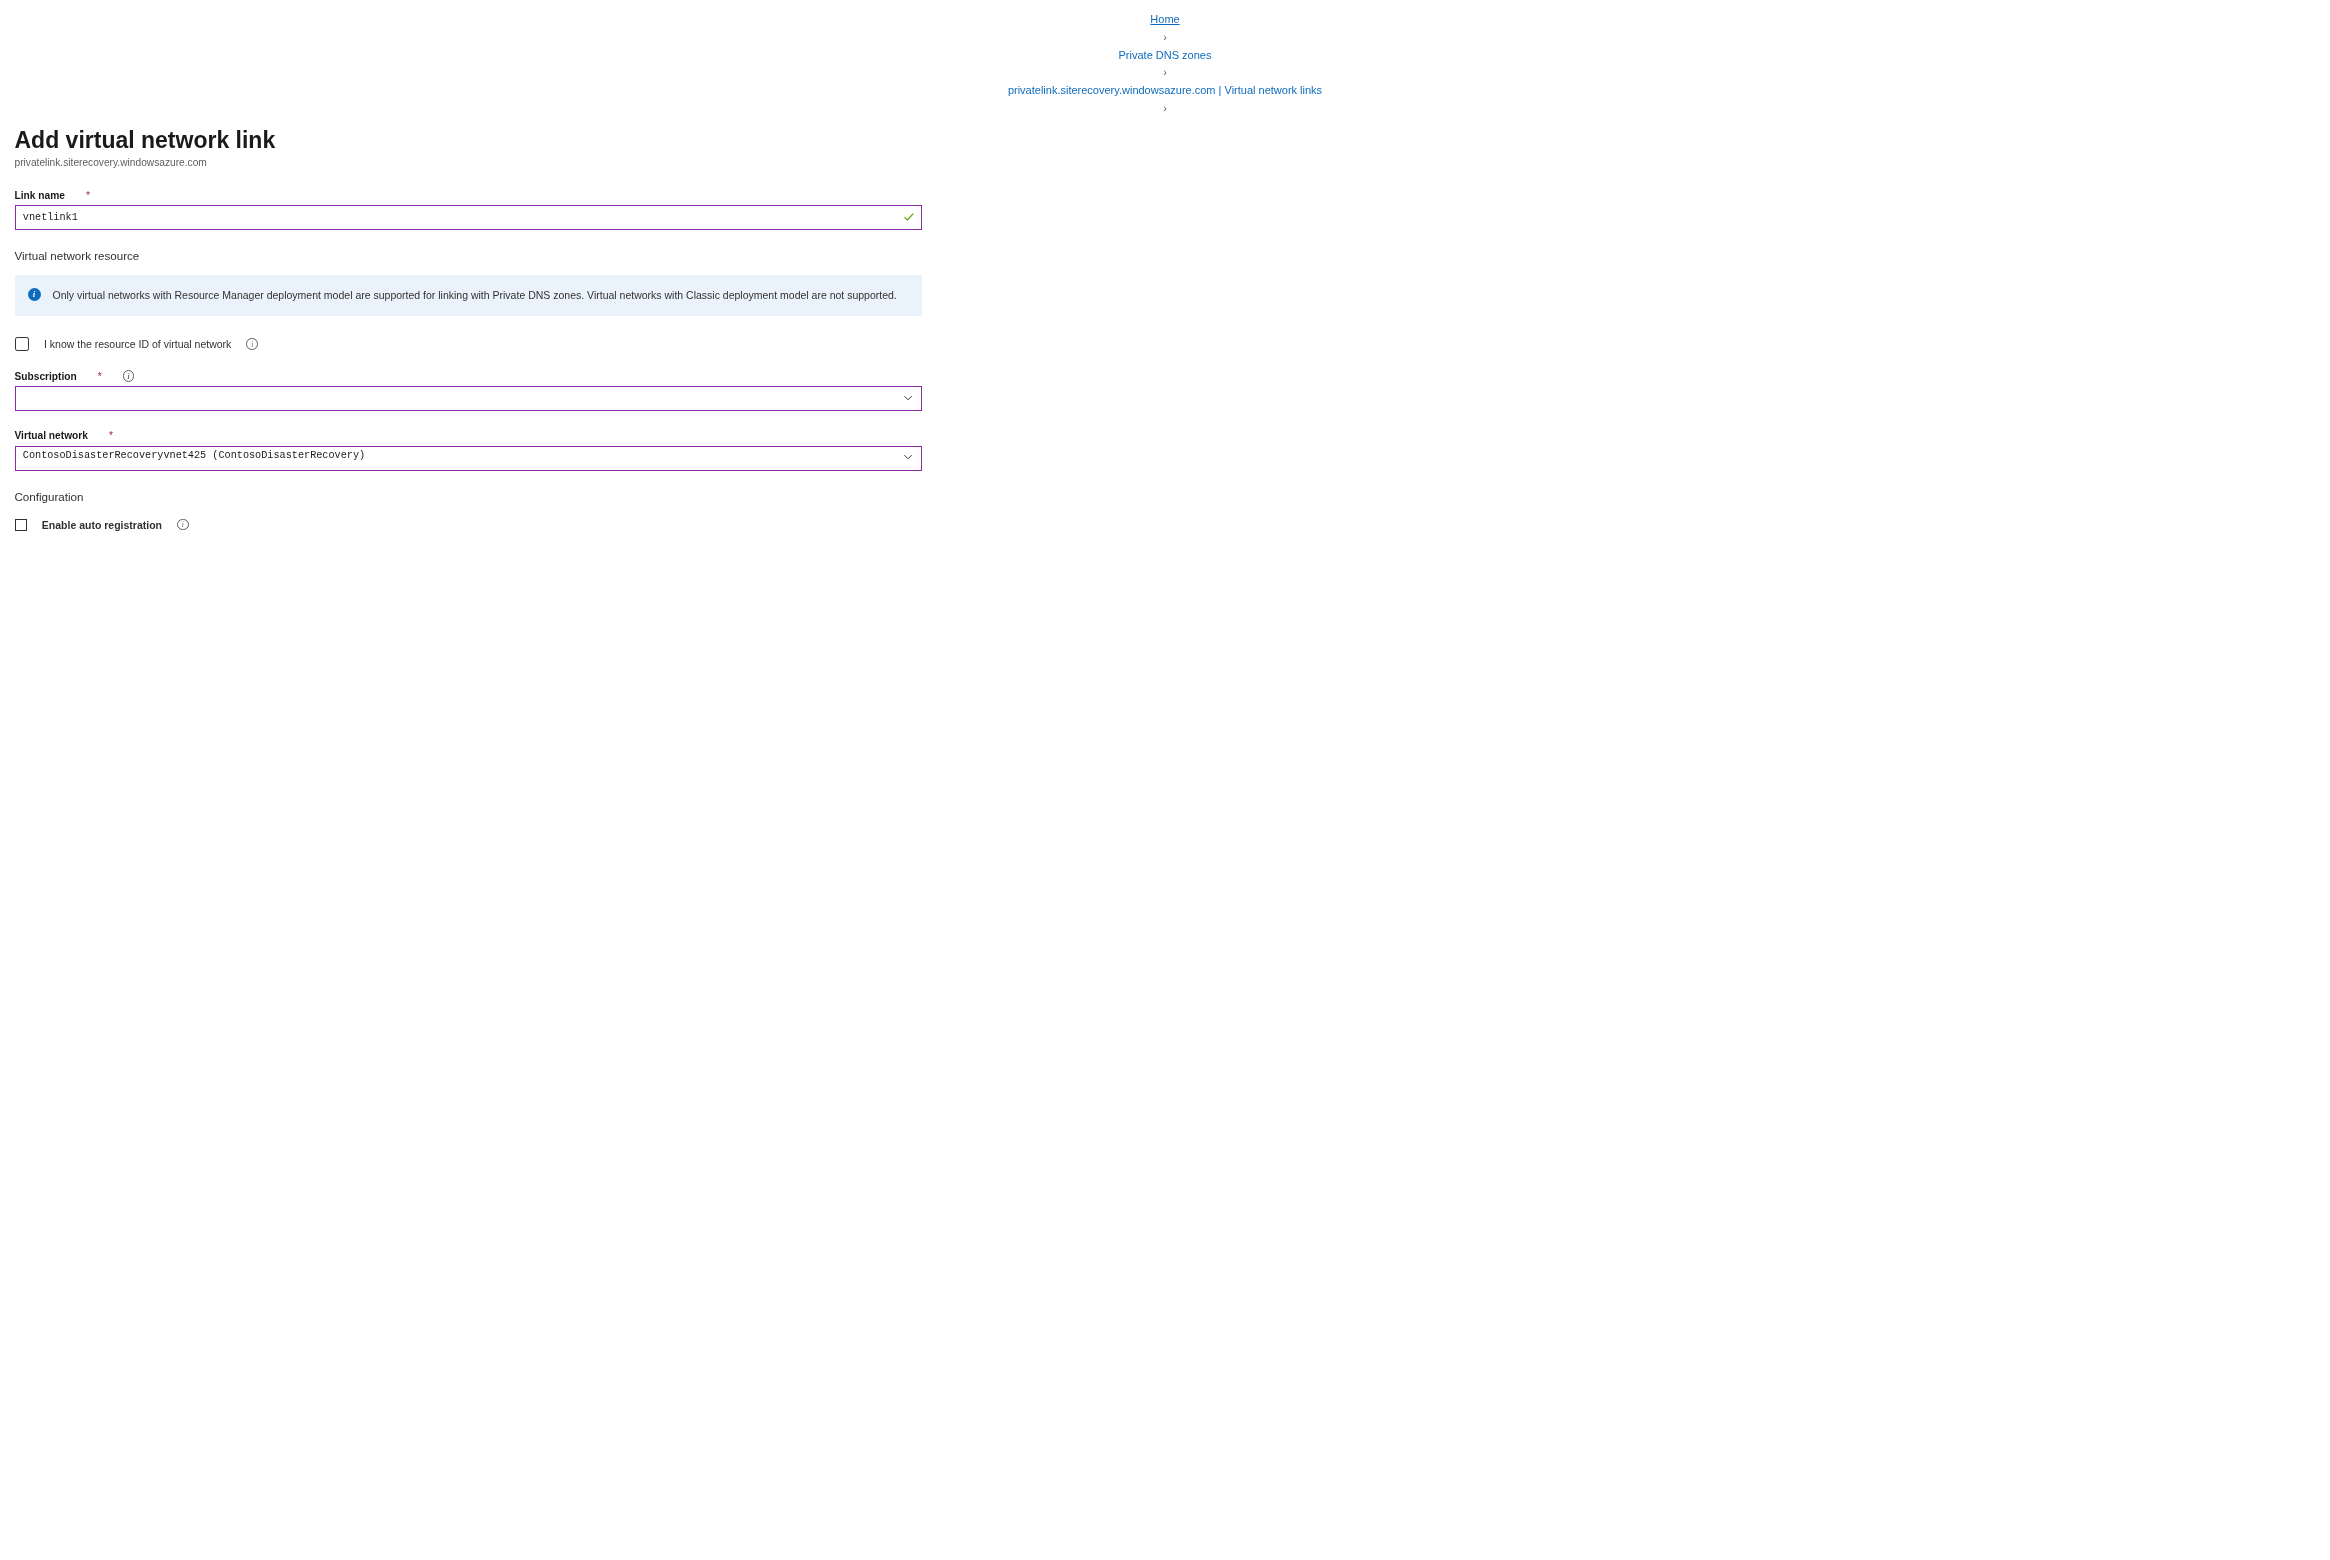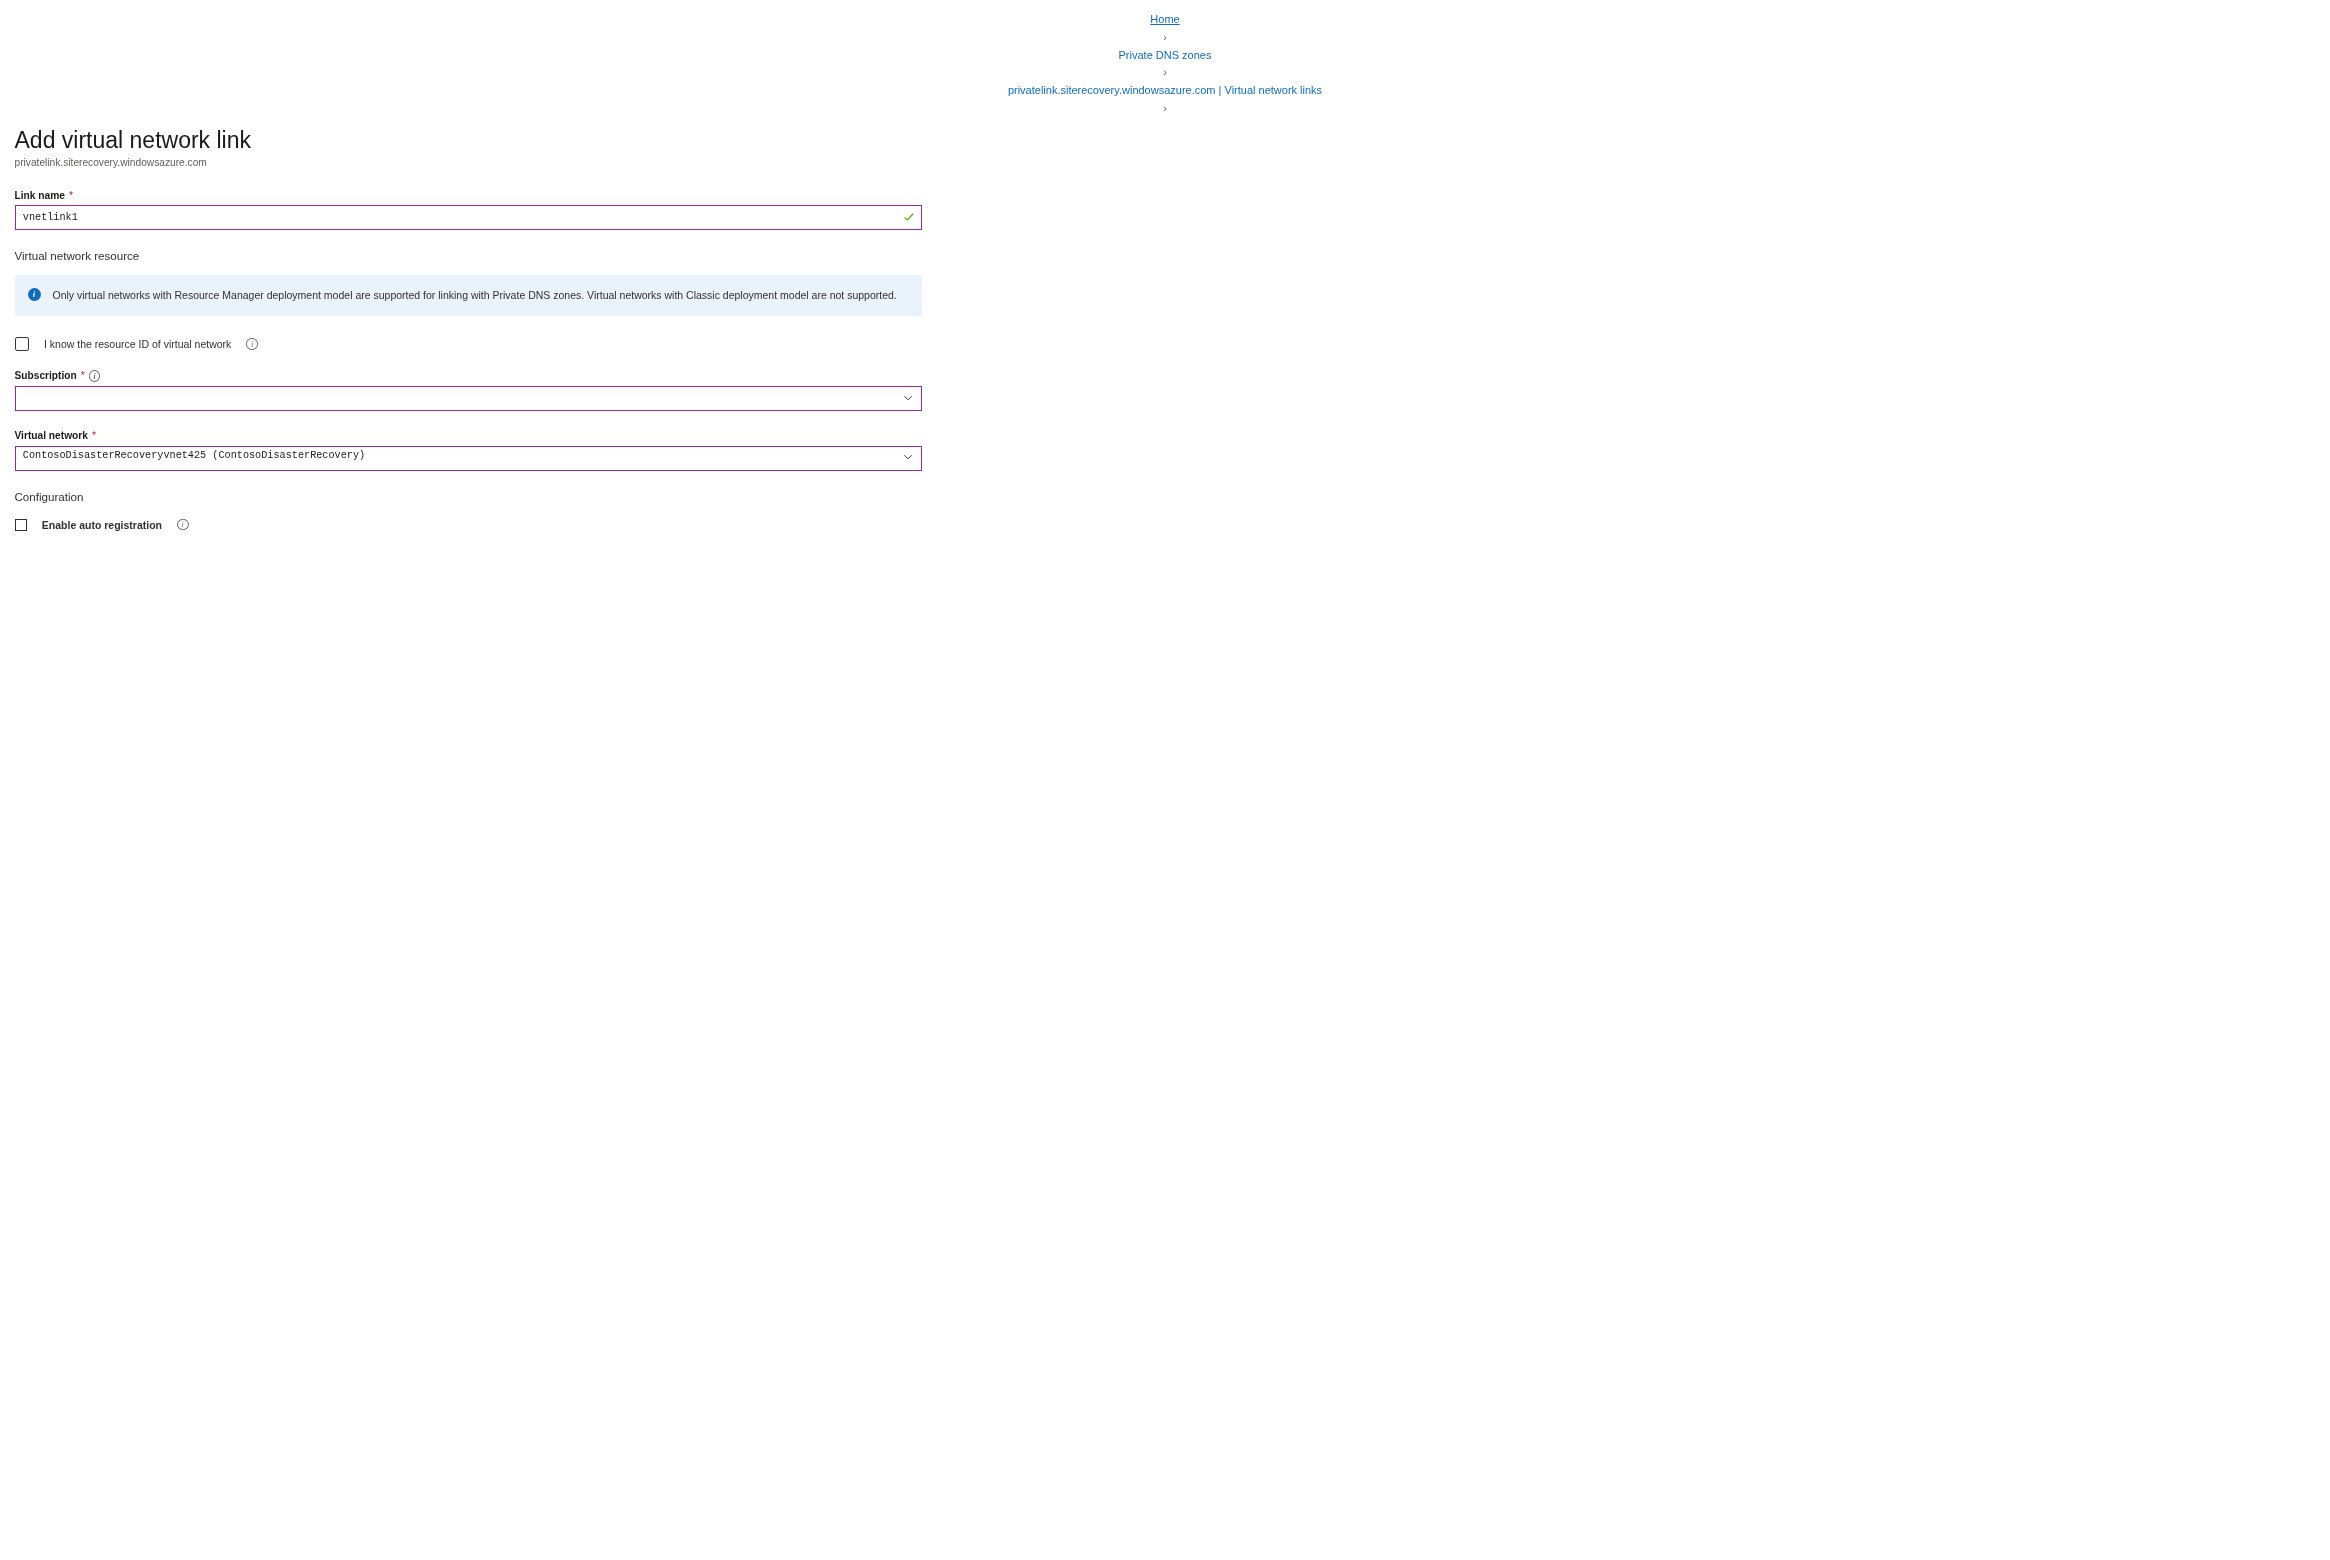--- a/index.html
+++ b/index.html
@@ -23,38 +23,38 @@
     .breadcrumb a {
       color: #0f6cbd;
       text-decoration: none;
       cursor: pointer;
     }
     .breadcrumb a.home { text-decoration: underline; }
     .breadcrumb .sep { color: #605e5c; }
     
     .page-title {
       font-size: 23px;
-      font-weight: 400;
+      font-weight: 700;
       color: #1b1a19;
       margin-bottom: 2.9px;
     }
     .page-subtitle {
       font-size: 10.2px;
       color: #605e5c;
       margin-bottom: 22px;
     }
     
     .field-label {
       font-size: 10.2px;
       font-weight: 600;
       color: #1b1a19;
       margin-bottom: 4.4px;
       display: flex;
-      align-items: flex-start;
-      gap: 4px;
+      align-items: flex-end;
+      gap: 21px;
     }
     .req { color: #a4262c; font-weight: 400; }
     .info-circle {
       display: inline-flex;
       align-items: center;
       justify-content: center;
       width: 11.6px;
       height: 11.6px;
       border: 0.7px solid #605e5c;
       border-radius: 50%;

